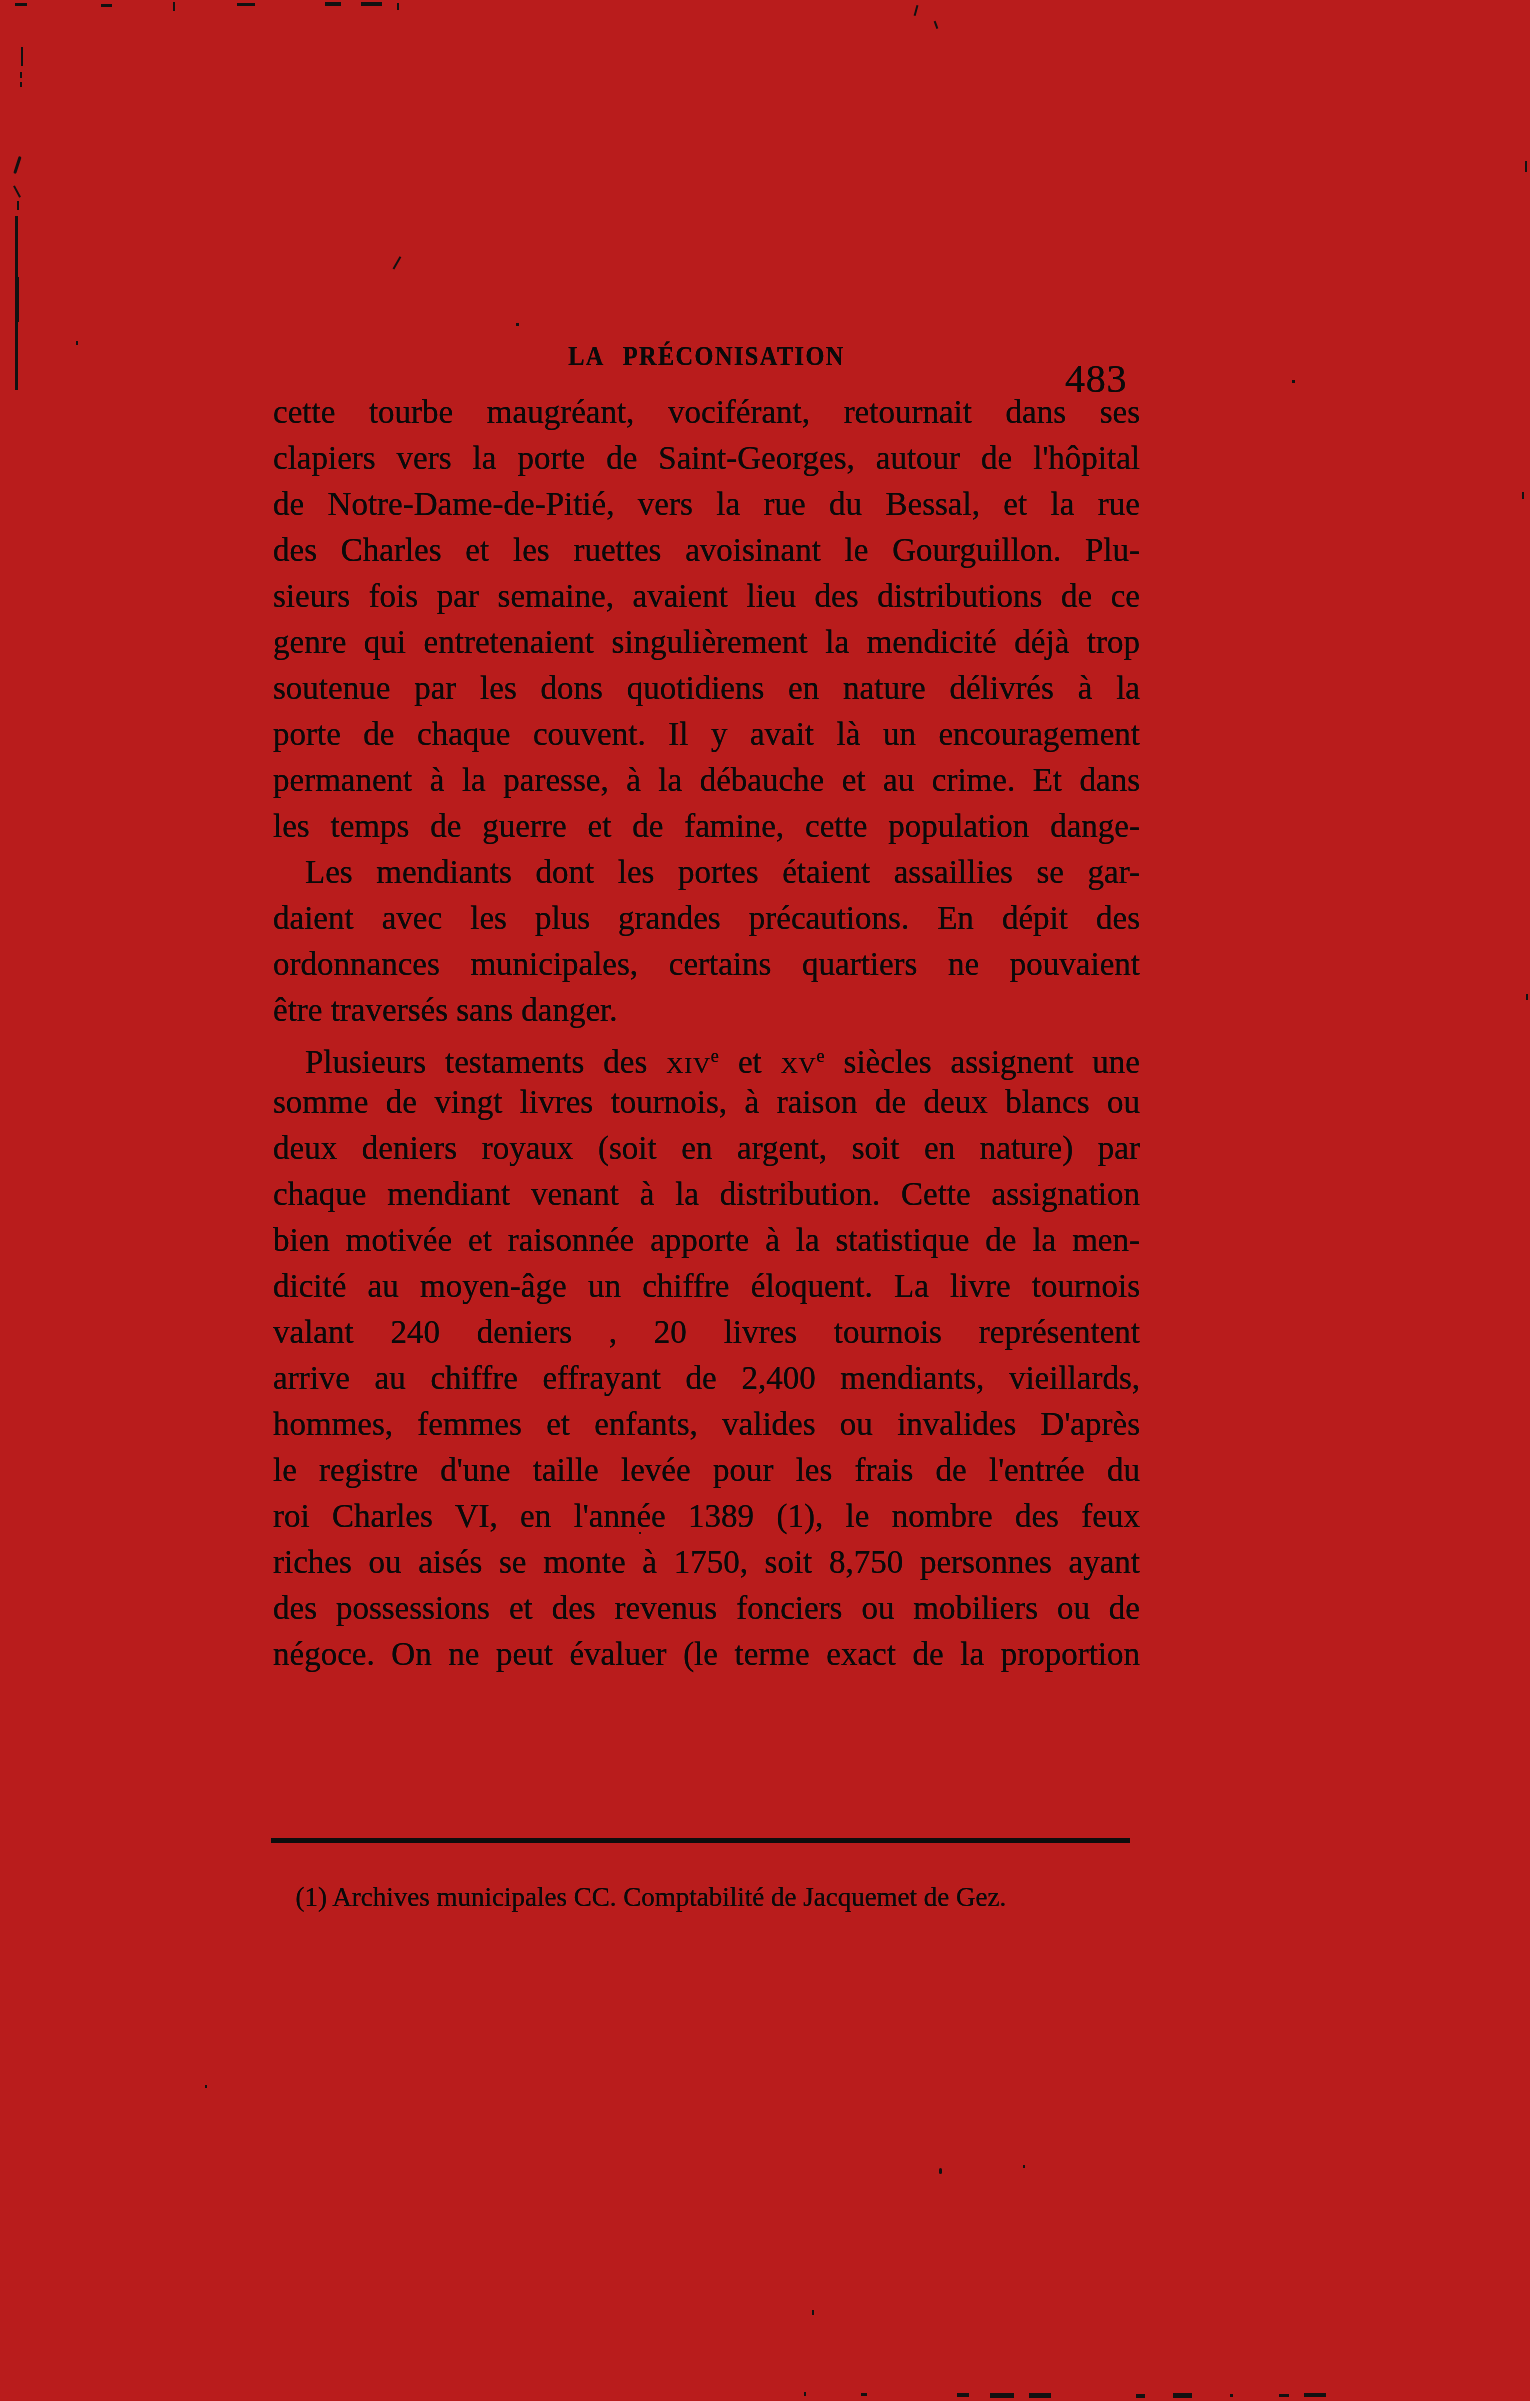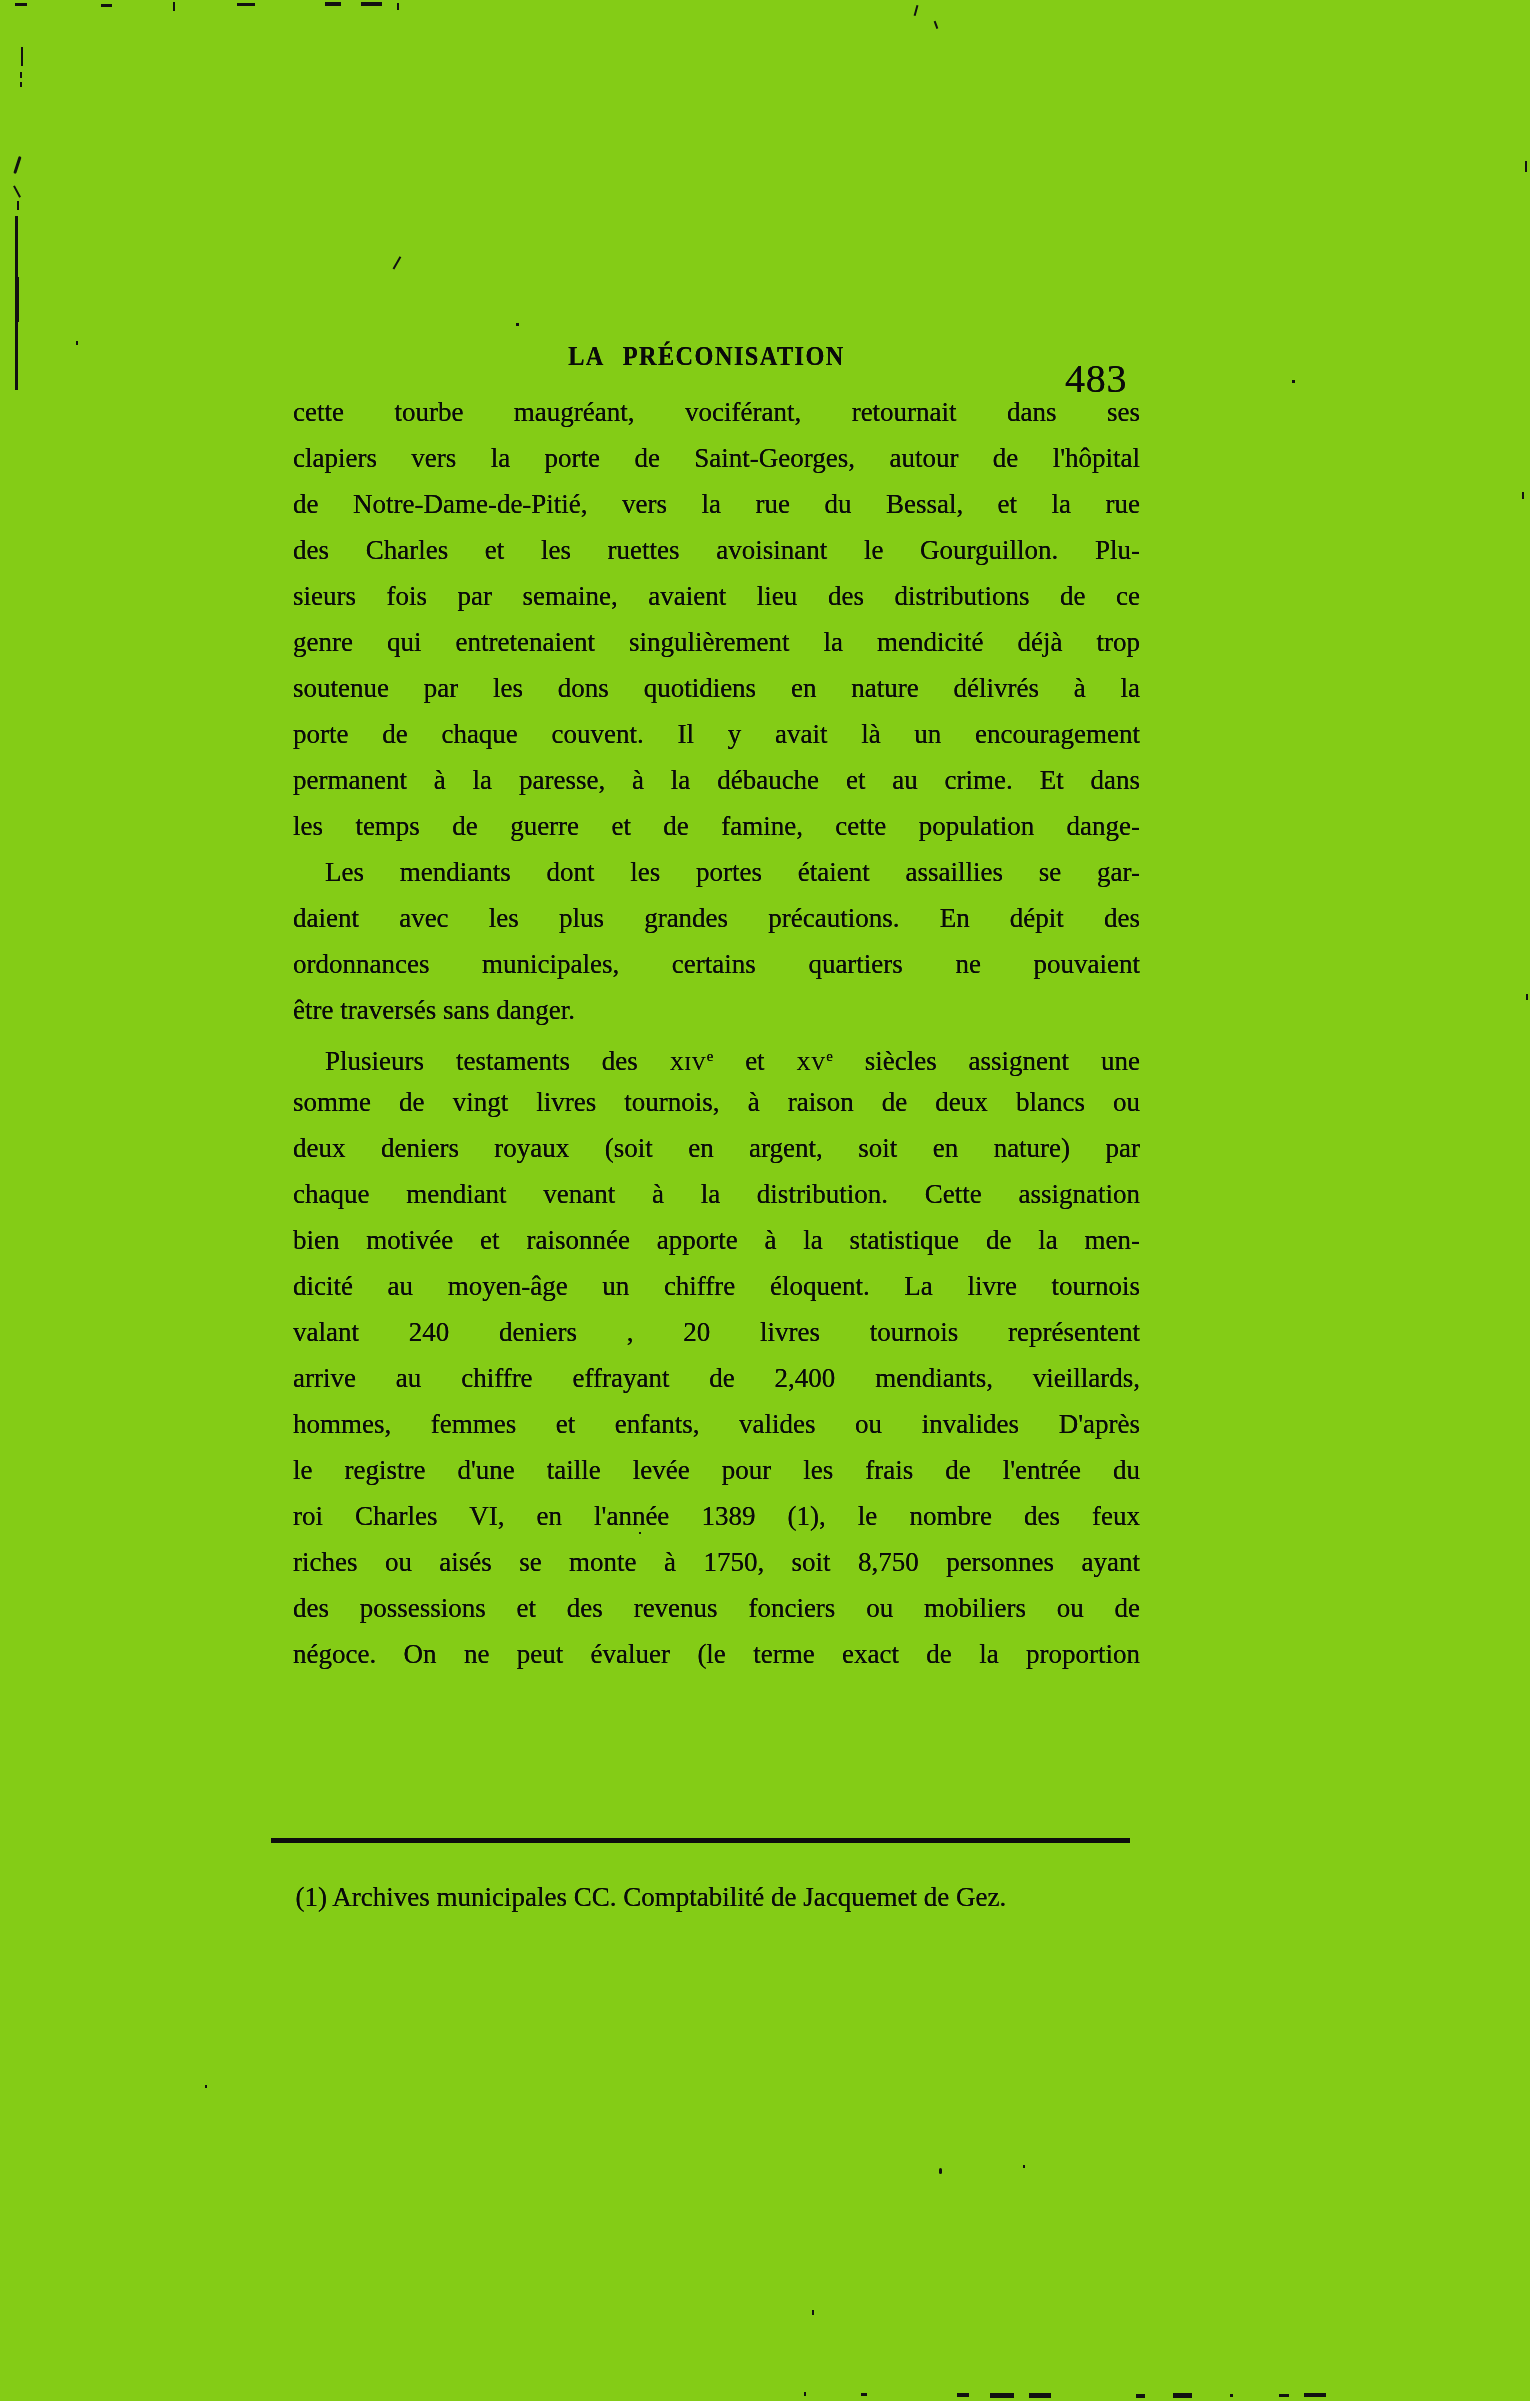--- a/index.html
+++ b/index.html
@@ -1,19 +1,19 @@
 <!DOCTYPE html>
 <html style="font-size:13px"><head>
 <meta charset="utf-8">
 <style>
   html,body { margin:0; padding:0; background:#e8e8e8; }
   .page {
     position:relative;
     width:1530px; height:2401px;
-    background:#84cc16;
+    background:#b91c1c;
     overflow:hidden;
     font-family:"Liberation Serif","DejaVu Serif",serif;
     color:#0a0a0a;
   }
   
   .header { position:absolute; left:273px; top:338px; width:867px; height:48px; }
   .running-title {
     position:absolute; left:0; right:0; top:3.2px;
     text-align:center;
     font-size:27px; font-weight:bold;
@@ -26,24 +26,24 @@
     position:absolute; left:792px; top:-4.8px;
     font-size:40px; font-weight:normal;
     letter-spacing:0.8px;
     text-shadow:0 0 0.4px currentColor;
     margin-top:22px;
   }
   
   .body { position:absolute; left:273px; top:389px; width:867px; }
   .line {
     height:46px; line-height:46px;
-    font-size:27px;
+    font-size:33px;
     text-align:justify; text-align-last:justify;
     text-shadow:0 0 0.6px currentColor;
-    white-space:normal; overflow:visible;margin-left:20px;
+    white-space:normal; overflow:visible;
   }
   .line.indent { text-indent:32px; }
   .line.nojust { text-align-last:left; }
   .line .smallcaps { text-transform:uppercase; font-size:0.72em; letter-spacing:0.8px; }
   .line .sup { font-size:0.55em; vertical-align:0.6em; }
   
   .footnote-rule { position:absolute; left:271px; top:1838px; width:859px; height:4.8px; background:#0d0d0d; }
   .footnote {
     position:absolute; left:273px; top:1880px; width:867px;
     font-size:27px; line-height:35px;

